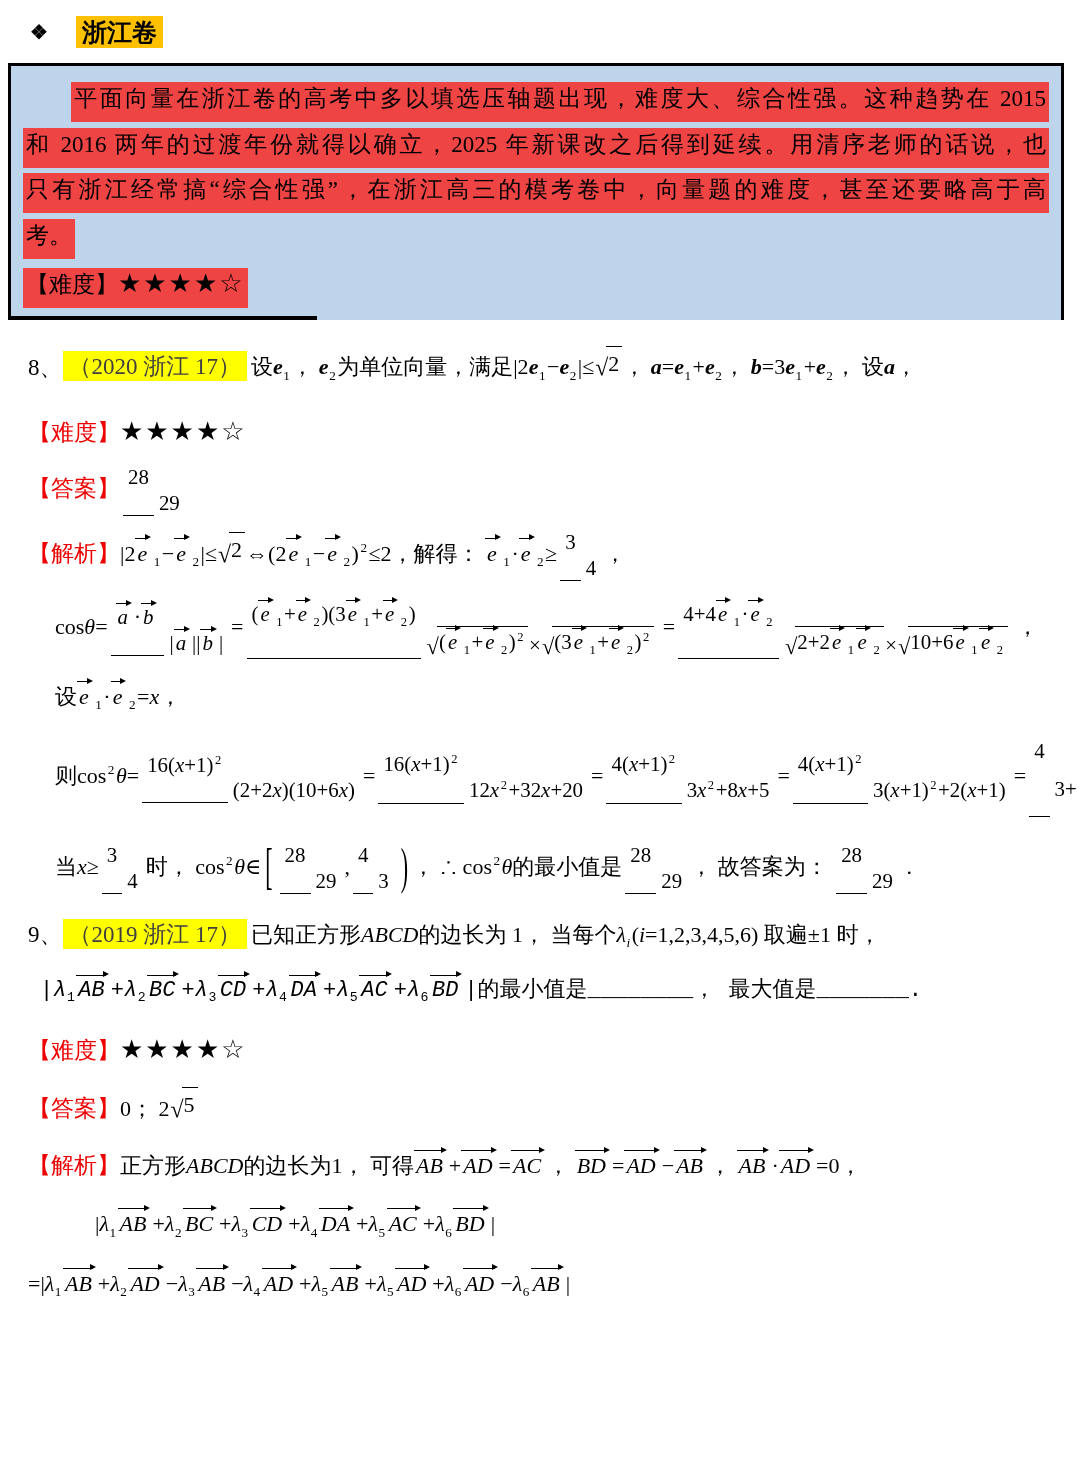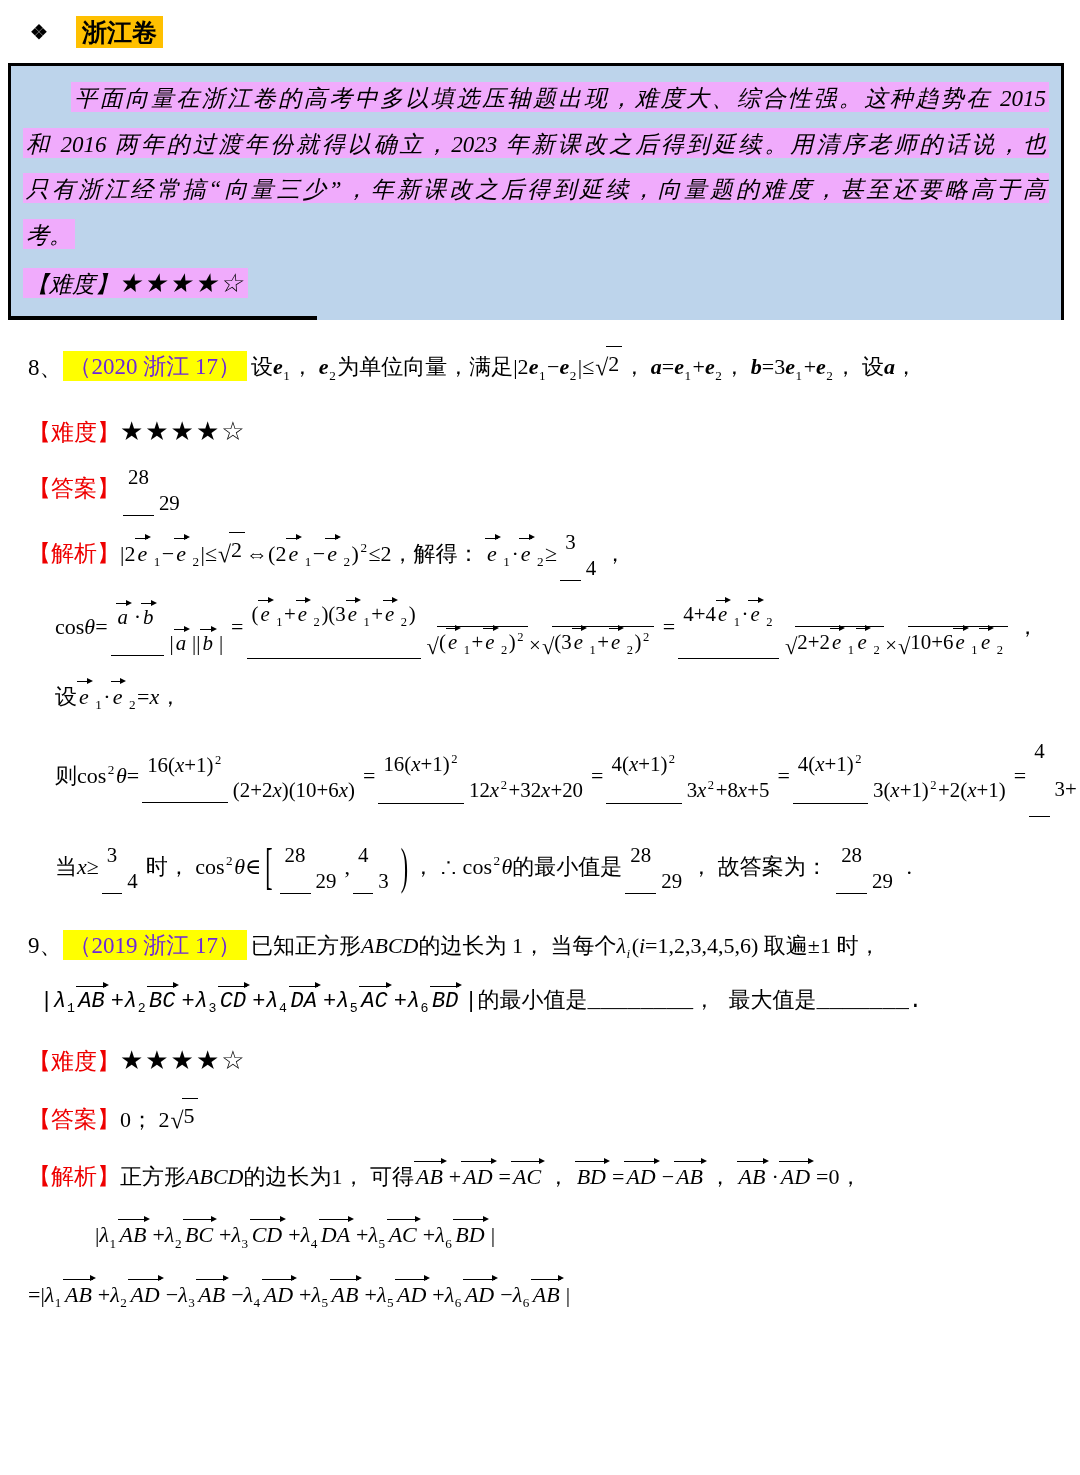--- a/index.html
+++ b/index.html
@@ -13,31 +13,31 @@
   
   .doc-header { margin:10px 0 14px 30px; font-size:25px; font-weight:bold; }
   .bullet { font-size:20px; margin-right:28px; vertical-align:2px; }
   .hl-orange { background:#FFC000; padding:3px 6px 2px; }
 
   
   .bluebox { margin:0 16px 0 8px; background:#BDD4EB; border:3px solid #000; border-bottom:none; padding:17px 12px 0; }
   .iline { margin:0 0 13px; line-height:1.42; }
   .jline { text-align:justify; text-align-last:justify; }
   .indent { text-indent:2.1em; }
-  .wh { background:#f0abfc; padding:4px 3px 1px;font-style:italic; }
+  .wh { background:#ef4444; padding:4px 3px 11px; }
   .boxline { height:4px; background:#000; width:306px; margin:4px 0 0 -12px; }
 
   
   .pline { margin-left:28px; margin-right:12px; line-height:1.45; white-space:nowrap; }
   .ind40 { margin-left:40px;font-family:Liberation Mono, monospace; } .ind55 { margin-left:55px; }
   .ind62 { } .ind95 { margin-left:95px; }
   .mt14{margin-top:14px;} .mt18{margin-top:18px;} .mt22{margin-top:22px;} .mt24{margin-top:24px;}
-  .mt26{margin-top:26px;} .mt28{margin-top:28px;} .mt30{margin-top:35px;}
+  .mt26{margin-top:26px;} .mt28{margin-top:28px;} .mt30{margin-top:24px;}
   .rlabel { color:#EE0000; }
-  .tag { background:#FFFF00; color:#6d28d9; padding:3px 6px 2px; margin-right:4px; }
+  .tag { background:#FFFF00; color:#404040; padding:3px 6px 2px; margin-right:4px; }
   .stars { font-size:26px; letter-spacing:2px; }
 
   
   .math { font-size:22px; }
   .mfrac { display:inline-flex; flex-direction:row; vertical-align:middle; text-align:center; margin:0 3px; line-height:1.12; }
   .mnum { display:block; border-bottom:1.6px solid #000; padding:1px 5px 3px; font-size:0.95em; }
   .mden { display:block; padding:3px 5px 1px; font-size:0.95em;margin-top:24px; }
   .msqrt { display:inline-flex; align-items:stretch; margin:0 1px; }
   .msqrt-sign { display:flex; align-items:flex-end; font-size:1.08em; line-height:1.05; margin-right:-2px; transform:translateY(1px); }
   .msqrt-arg { border-top:1.6px solid #000; padding:1px 3px 0 2px; }
@@ -54,22 +54,22 @@
 <body>
 
 <div class="page">
 
   <div class="doc-header">
     <span class="bullet">❖</span><span class="hl-orange">浙江卷</span>
   </div>
 
   <div class="bluebox">
     <p class="iline jline indent"><span class="wh">平面向量在浙江卷的高考中多以填选压轴题出现，难度大、综合性强。这种趋势在 2015</span></p>
-    <p class="iline jline"><span class="wh">和 2016 两年的过渡年份就得以确立，2023 年新课改之后得到延续。用清序老师的话说，也</span></p>
-    <p class="iline jline"><span class="wh">只有浙江经常搞“向量三少”，年新课改之后得到延续，向量题的难度，甚至还要略高于高</span></p>
+    <p class="iline jline"><span class="wh">和 2016 两年的过渡年份就得以确立，2025 年新课改之后得到延续。用清序老师的话说，也</span></p>
+    <p class="iline jline"><span class="wh">只有浙江经常搞“综合性强”，在浙江高三的模考卷中，向量题的难度，甚至还要略高于高</span></p>
     <p class="iline"><span class="wh">考。</span></p>
     <p class="iline"><span class="wh"><span>【难度】</span><span class="stars">★★★★☆</span></span></p>
     <div class="boxline"></div>
   </div>
 
   <section>
     <div class="pline mt26">
       <span>8、</span><span class="tag">（2020 浙江 17）</span><span class="math">设<span class="mbold">e</span><span class="msub">1</span>， <span class="mbold">e</span><span class="msub">2</span>为单位向量，满足|2<span class="mbold">e</span><span class="msub">1</span>−<span class="mbold">e</span><span class="msub">2</span>|≤<span class="msqrt">
             <span class="msqrt-sign">√</span>
             <span class="msqrt-arg">2</span>

